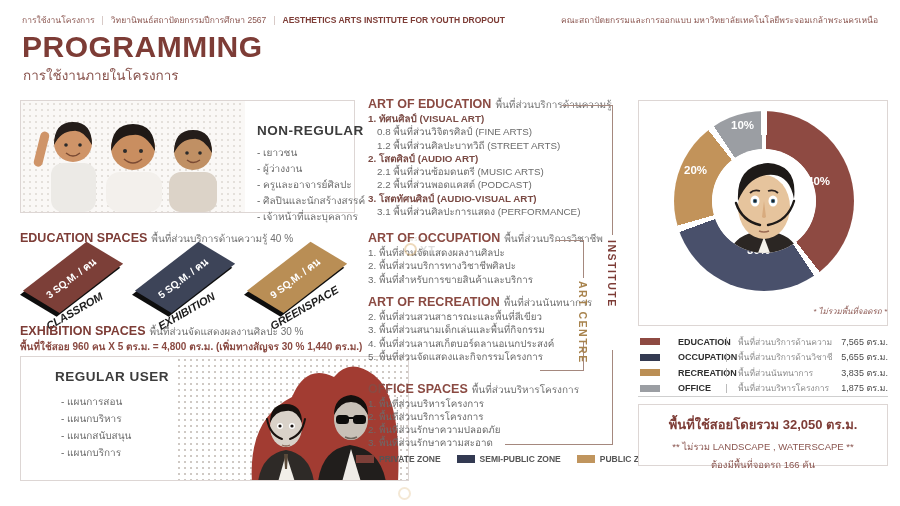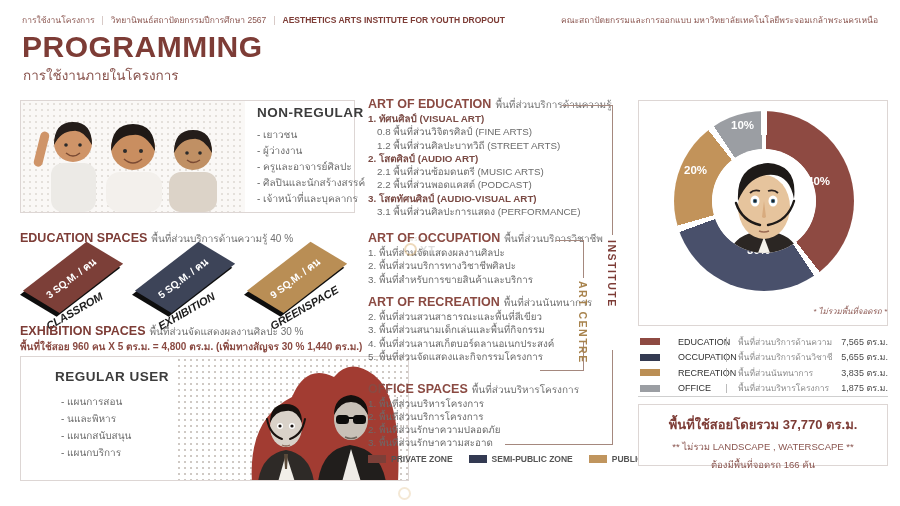--- a/index.html
+++ b/index.html
@@ -14,21 +14,21 @@
   .title{top:30px;left:22px;font-size:30px;font-weight:800;letter-spacing:.5px;color:#7d3c36;}
   .subtitle{top:64px;left:23px;font-size:13.5px;color:#8a554f;}
 
   
   .frame{border:1px solid #ddd6d4;background:#fff;box-sizing:border-box;}
   .dotgrid{background-image:radial-gradient(#cfc9c4 0.8px,transparent 0.9px);background-size:6px 6px;}
 
   
   .box1{top:100px;left:20px;width:335px;height:113px;}
   .photo{top:0;left:0;width:224px;height:111px;overflow:hidden;}
-  .nonreg{top:4px;left:236px;width:95px;}
+  .nonreg{top:22px;left:236px;width:95px;}
   .nonreg h3{margin:0 0 7px 0;font-size:13.5px;font-weight:600;letter-spacing:.5px;color:#3c3c3c;white-space:nowrap;}
   .nonreg div{font-size:10px;color:#6b6b6b;line-height:16px;white-space:nowrap;}
 
   .spc-h{font-size:12.5px;font-weight:bold;color:#7d3c36;white-space:nowrap;}
   .spc-h .thai{font-weight:normal;font-size:10px;color:#6f6f6f;margin-left:4px;}
   .spc-d{font-size:10px;font-weight:bold;color:#8a4a42;white-space:nowrap;}
   .edu-h{top:215px;left:20px;margin-top:16px;}
   .edu-d{top:230px;left:20px;}
   .plates{top:236px;left:20px;width:336px;display:flex;}
   .plates svg{display:block;margin-right:4px;}
@@ -46,21 +46,21 @@
   .sec{left:368px;width:215px;}
   .sec .hd{font-size:12.5px;font-weight:bold;color:#8a4a42;white-space:nowrap;}
   .sec .hd .thai{font-weight:normal;font-size:10px;color:#6f6f6f;margin-left:4px;}
   .sec .it{font-size:9.8px;line-height:13.3px;white-space:nowrap;}
   .it.main{color:#7a4a44;font-weight:bold;}
   .it.sub{color:#6b6b6b;padding-left:9px;}
   .it.plain{color:#6b6b6b;}
   .sec0{top:97px;} .sec1{top:231px;} .sec2{top:295px;} .sec3{top:382px;}
   .sec3 .it{line-height:13px;}
 
-  .zones{top:454px;left:368px;display:flex;align-items:center;gap:16px;}
+  .zones{top:454px;left:356px;display:flex;align-items:center;gap:16px;}
   .zones .zi{display:flex;align-items:center;gap:5px;font-size:8.5px;font-weight:600;color:#555;}
   .zones .sw{width:18px;height:8px;}
 
   
   .hline{height:1px;background:#a5887e;}
   .vline{width:1px;background:#a5887e;}
   .vlabel{writing-mode:vertical-rl;text-orientation:mixed;font-size:10.5px;font-weight:600;letter-spacing:1.5px;white-space:nowrap;}
   .vlabel.gold{color:#a8834d;}
   .vlabel.maroon{color:#7d3c36;}
 
@@ -68,21 +68,21 @@
   .chartbox{top:100px;left:638px;width:250px;height:226px;}
   .donut{top:10px;left:35px;width:180px;height:180px;border-radius:50%;}
   .hole{top:38px;left:38px;width:104px;height:104px;border-radius:50%;background:#fff;overflow:hidden;}
   .pct{position:absolute;color:#fff;font-weight:bold;font-size:11.5px;}
   .pct40{left:133px;top:64px;} .pct30{left:49px;top:133px;margin-left:24px;} .pct20{left:10px;top:53px;} .pct10{left:57px;top:8px;}
   .chartnote{bottom:7px;left:0;right:0;text-align:right;font-size:8px;color:#8a554f;font-style:italic;}
 
   .arealegend{top:334px;left:640px;width:248px;}
   .alrow{display:grid;grid-template-columns:22px 64px 6px 1fr 56px;align-items:center;height:15.5px;}
   .alrow .sw{width:20px;height:7px;}
-  .alrow .nm{font-size:9px;font-weight:normal;color:#2f2f2f;padding-left:16px;}
+  .alrow .nm{font-size:9px;font-weight:bold;color:#2f2f2f;padding-left:16px;}
   .alrow .bar{border-left:1px solid #bbb;height:9px;}
   .alrow .th{font-size:8.5px;color:#8a8a8a;padding-left:6px;white-space:nowrap;overflow:hidden;}
   .alrow .vl{font-size:9px;color:#4a4a4a;text-align:right;}
   .divider{top:396px;left:638px;width:250px;height:1px;background:#cfcfcf;}
 
   .sumbox{top:404px;left:638px;width:250px;height:62px;text-align:center;}
   .sumbox .l1{margin-top:9px;font-size:13px;font-weight:bold;color:#7d3c36;}
   .sumbox .l2{margin-top:4px;font-size:9.5px;color:#8a554f;}
   .sumbox .l3{margin-top:3px;font-size:9.5px;color:#8a554f;}
 
@@ -174,21 +174,21 @@
   <div class="abs spc-h exh-h">
     <span>EXHIBITION SPACES</span><span class="thai">พื้นที่ส่วนจัดแสดงผลงานศิลปะ 30 %</span>
   </div>
   <div class="abs spc-d exh-d">พื้นที่ใช้สอย 960 คน X 5 ตร.ม. = 4,800 ตร.ม.  (เพิ่มทางสัญจร 30 % 1,440 ตร.ม.)</div>
 
   <div class="abs frame box2">
     <div class="abs grid dotgrid"></div>
     <div class="abs reguser">
       <h3>REGULAR USER</h3>
       <div>- แผนการสอน</div>
-      <div>- นและพิหาร</div>
+      <div>- แผนกบริหาร</div>
       <div>- แผนกสนับสนุน</div>
       <div>- แผนกบริการ</div>
     </div>
     <div class="abs duo">
       <svg width="196" height="125" viewBox="0 0 196 125">
         <path d="M40,125 Q36,62 80,40 Q94,6 122,20 Q138,0 162,18 Q190,40 186,125 Z" fill="#a23c32"></path>
 
         <path d="M106,125 Q110,92 138,88 Q168,92 174,125 Z" fill="#211e1c"></path>
         <path d="M130,125 L139,92 L149,125 Z" fill="#efece7"></path>
         <ellipse cx="139" cy="62" rx="17" ry="21" fill="#c8c1b8"></ellipse>
@@ -332,21 +332,21 @@
       <span class="sw" style="background: rgb(155, 158, 163);"></span>
       <span class="nm">OFFICE</span>
       <span class="bar"></span>
       <span class="th">พื้นที่ส่วนบริหารโครงการ</span>
       <span class="vl">1,875 ตร.ม.</span>
     </div>
   </div>
   <div class="abs divider"></div>
 
   <div class="abs frame sumbox">
-    <div class="l1">พื้นที่ใช้สอยโดยรวม 37,770 ตร.ม.</div>
+    <div class="l1">พื้นที่ใช้สอยโดยรวม 32,050 ตร.ม.</div>
     <div class="l2">** ไม่รวม LANDSCAPE , WATERSCAPE **</div>
     <div class="l3">ต้องมีพื้นที่จอดรถ 166 คัน</div>
   </div>
 
   <div class="abs wm wm1">
     <span class="t1">DESIGN</span>
     <span class="ring"></span>
     <span class="t2">XT</span>
   </div>
   <div class="abs wm wm2">

